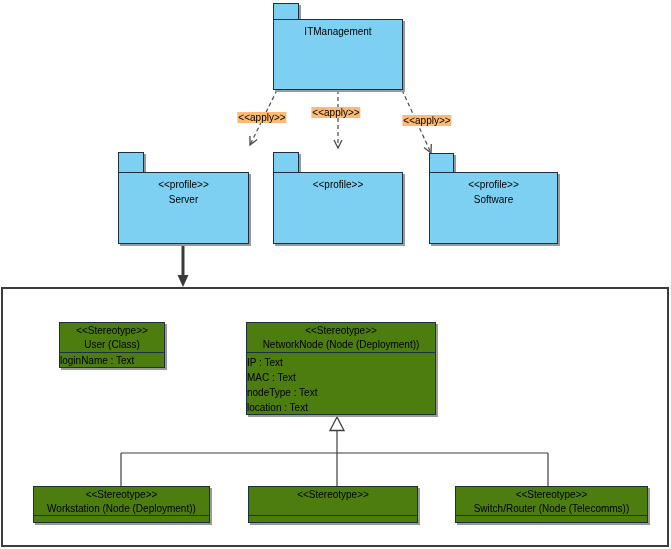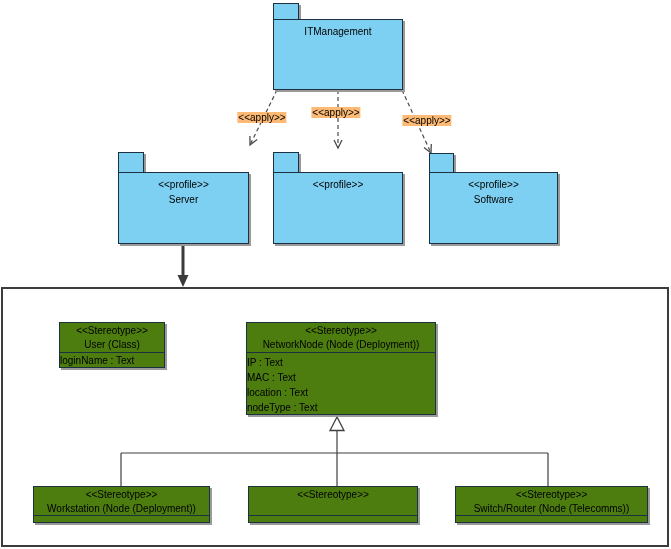--- a/index.html
+++ b/index.html
@@ -138,22 +138,22 @@
   </div>
 
   <div class="cls" style="left:246px;top:322px;width:190px;height:93px;">
     <div class="cls-head" style="height:30px;">
       <div>&lt;&lt;Stereotype&gt;&gt;</div>
       <div>NetworkNode (Node (Deployment))</div>
     </div>
     <div class="cls-attrs" style="padding-top:2px;">
       <div class="attr">IP : Text</div>
       <div class="attr">MAC : Text</div>
+      <div class="attr">nodeType : Text</div>
       <div class="attr">location : Text</div>
-      <div class="attr">nodeType : Text</div>
     </div>
   </div>
 
   <div class="cls" style="left:33px;top:486px;width:177px;height:37px;">
     <div class="cls-head" style="height:29px;">
       <div>&lt;&lt;Stereotype&gt;&gt;</div>
       <div>Workstation (Node (Deployment))</div>
     </div>
     <div class="cls-attrs"></div>
   </div>

